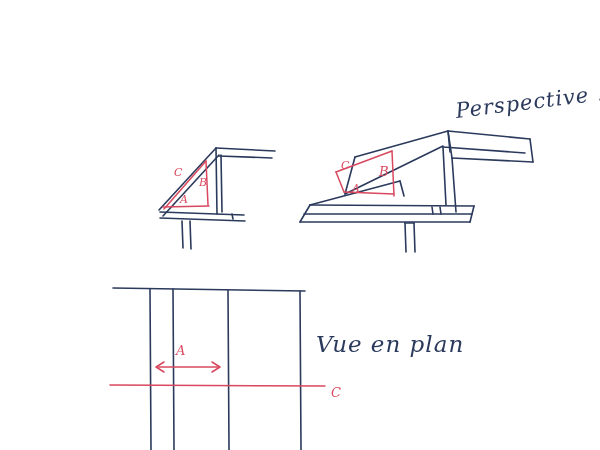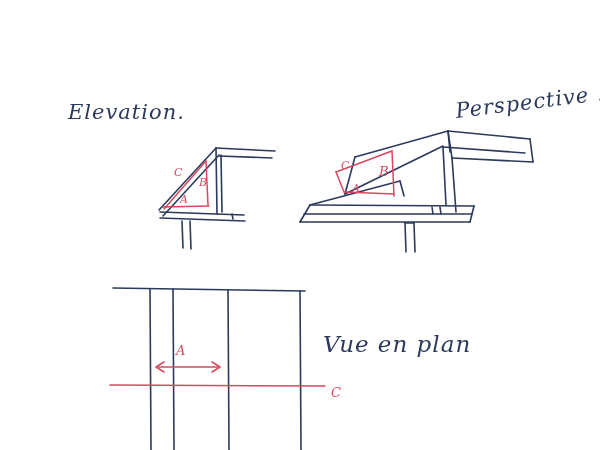--- a/index.html
+++ b/index.html
@@ -41,21 +41,20 @@
   .lbl-perspective {
     left: 455px;
     top: 90px;
     font-size: 21px;
     transform: rotate(-7deg);
   }
   .lbl-plan {
     left: 316px;
     top: 331px;
     font-size: 23px;
-    margin-left: 7px;
   }
   .dim {
     position: absolute;
     font-family: "DejaVu Serif", serif;
     font-style: italic;
     font-size: 11px;
     color: #d9485f;
   }
   .dim-big {
     font-size: 13px;
@@ -145,21 +144,20 @@
 
     <g fill="none" stroke="#d9485f" stroke-width="1.5" stroke-linecap="round" stroke-linejoin="round">
       <path d="M157,367 L219,367"></path>
       <path d="M164,362 L156,367 L164,372"></path>
       <path d="M212,362 L220,367 L212,372"></path>
       <path d="M110,385 L325,386"></path>
     </g>
 
   </svg>
 
-  <div class="hand-label lbl-elevation">Elevation.</div>
 
   <div class="hand-label lbl-perspective">Perspective .</div>
 
   <div class="hand-label lbl-plan">Vue en plan</div>
 
   <div class="dim" style="left:174px; top:166px;">C</div>
   <div class="dim" style="left:199px; top:176px;">B</div>
   <div class="dim" style="left:180px; top:193px;">A</div>
 
   <div class="dim" style="left:341px; top:159px;">C</div>

